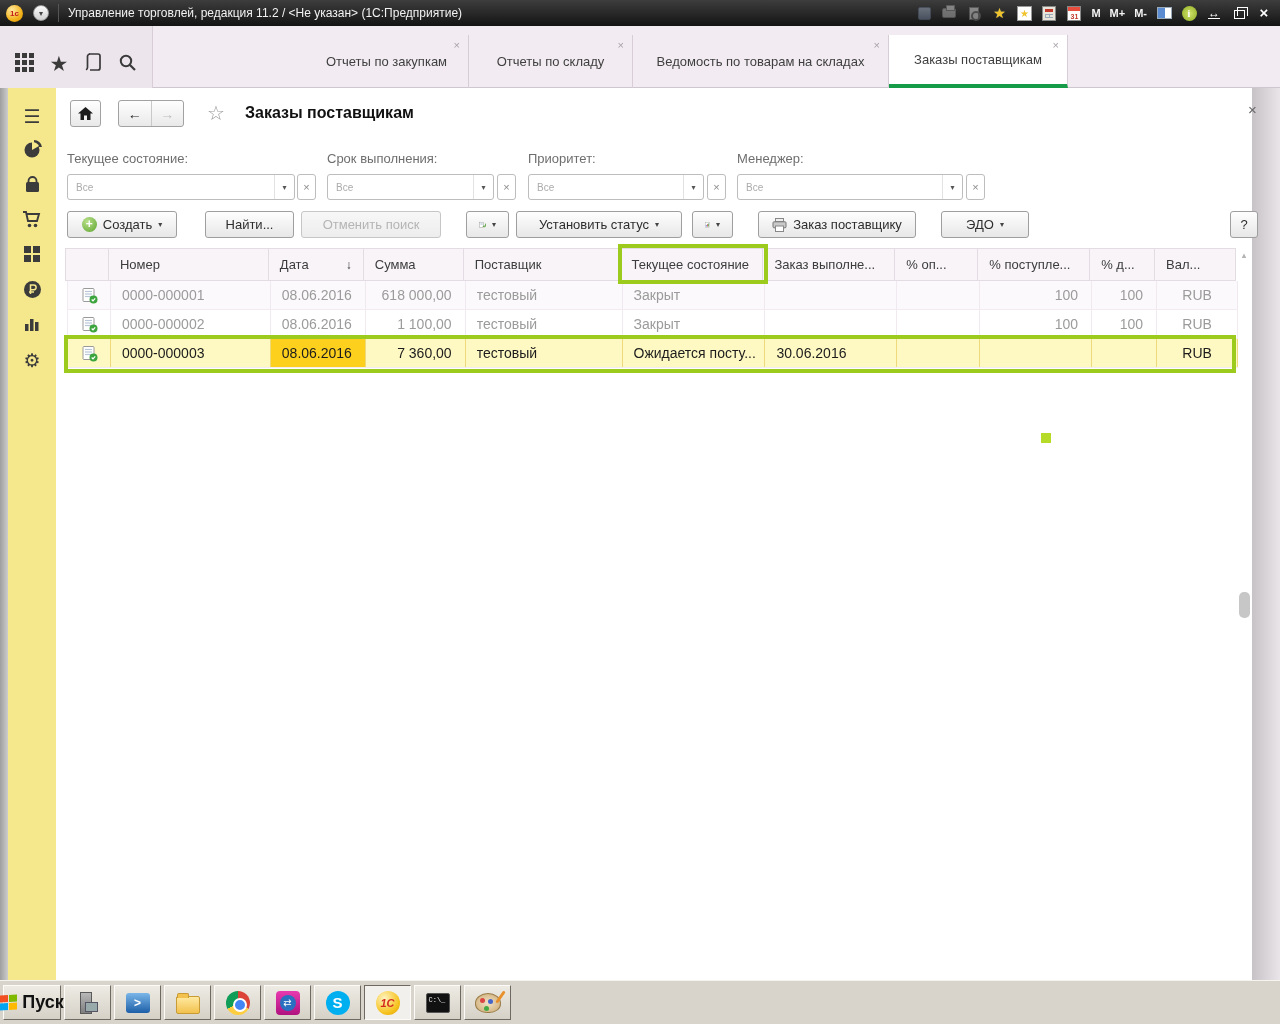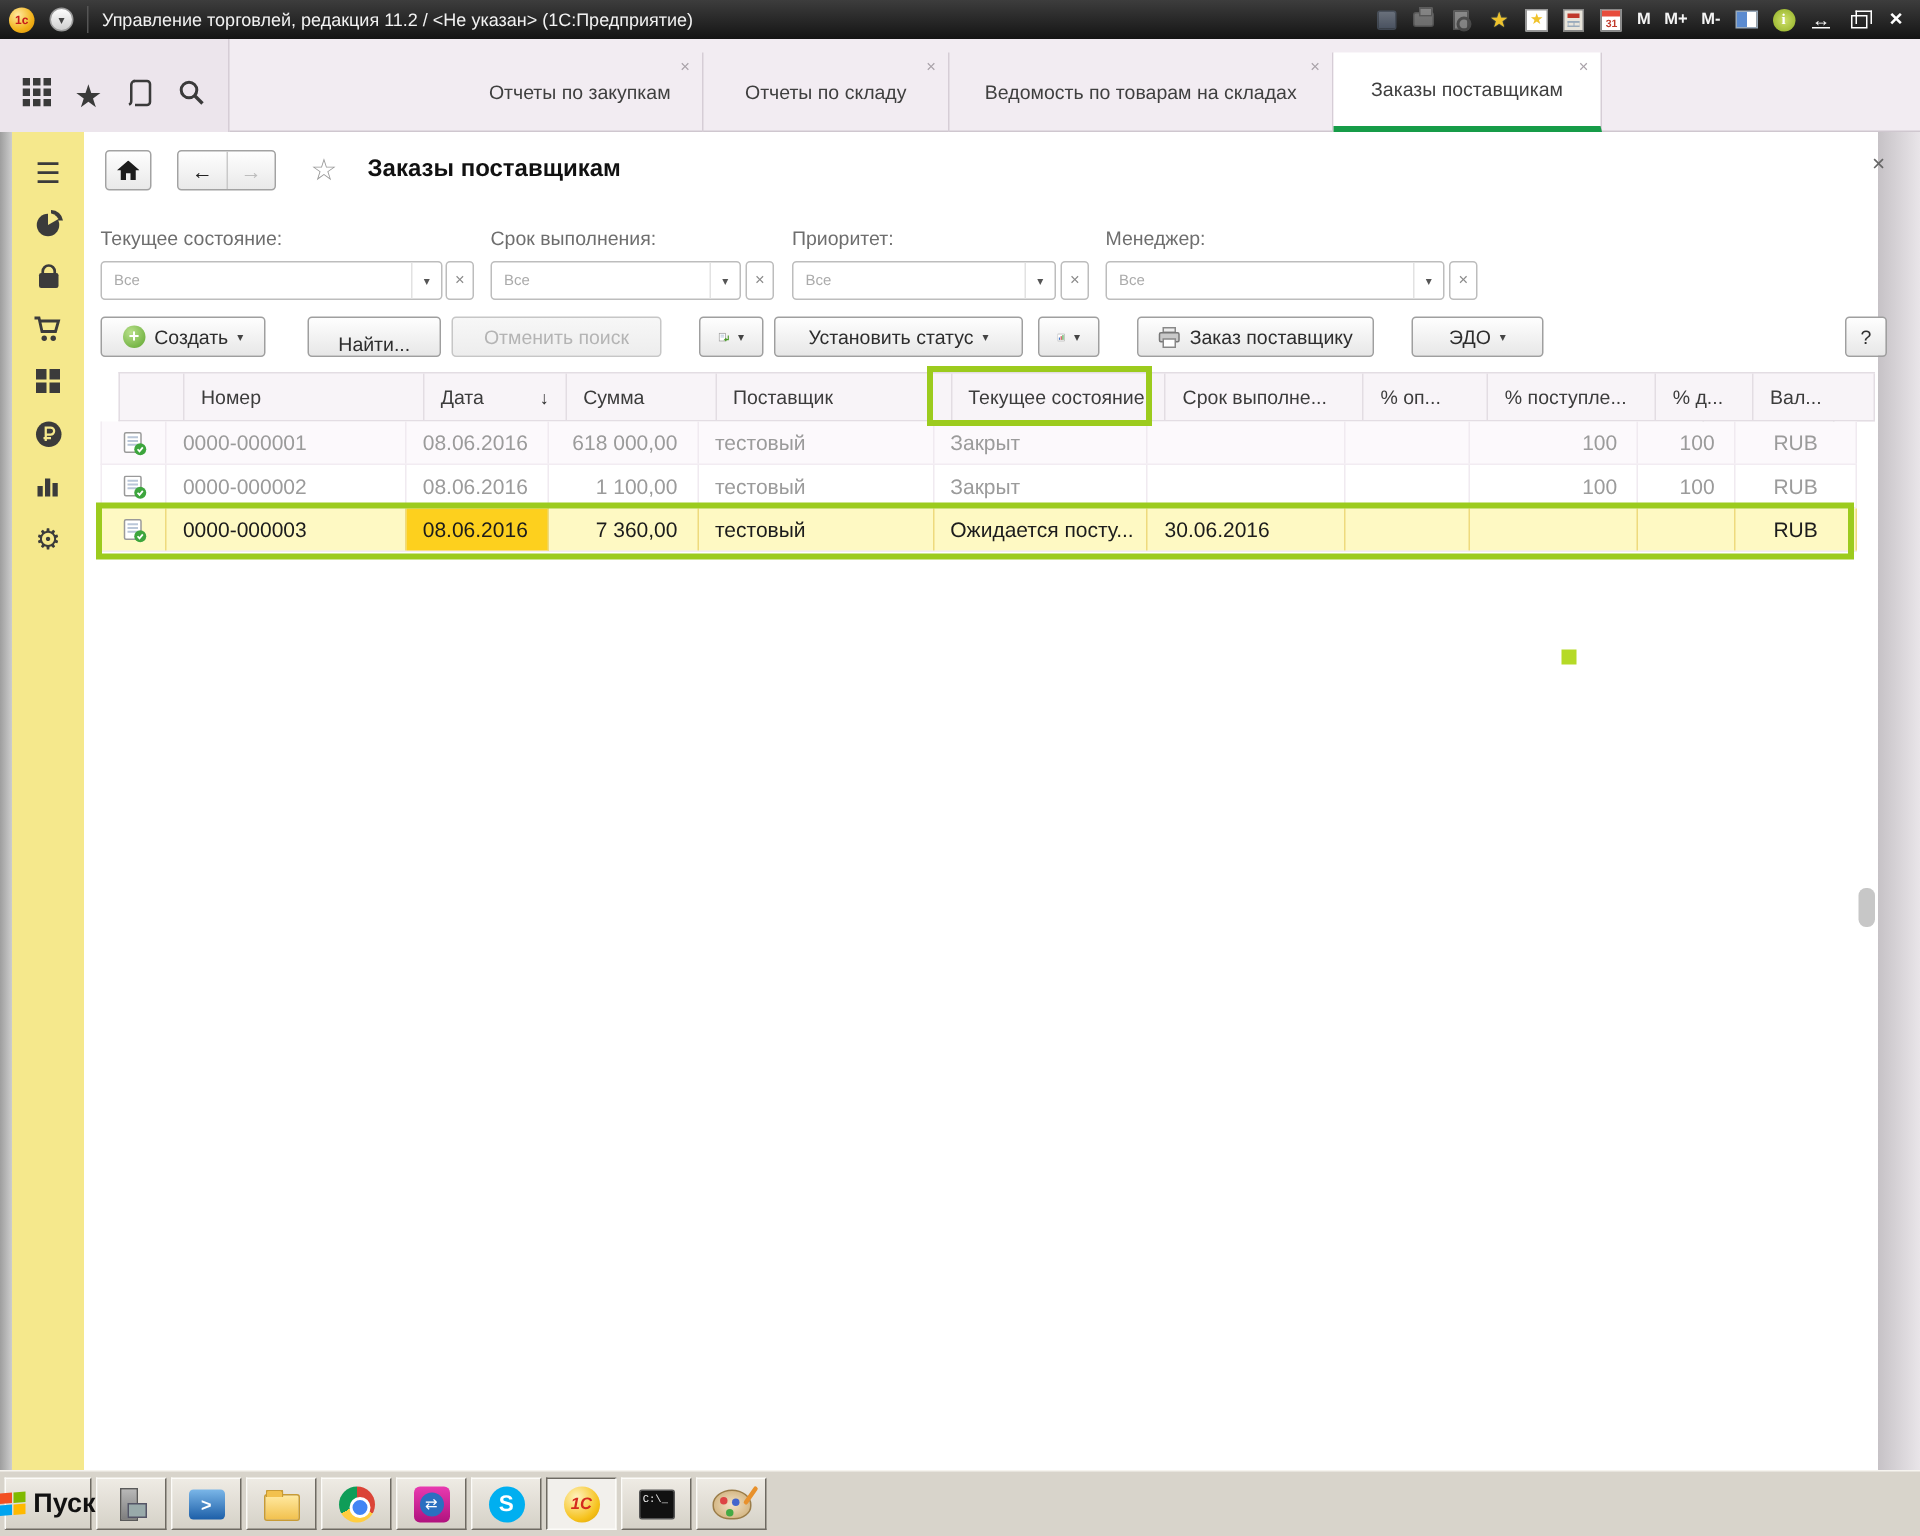--- a/index.html
+++ b/index.html
@@ -83,21 +83,21 @@
 
   
   .btn { position:absolute; top:211px; height:27px; background:linear-gradient(#fefefe,#e7e7e7); border:1px solid #9f9f9f; border-radius:3px;
     display:flex; align-items:center; justify-content:center; gap:6px; font-size:13px; color:#2d2d2d; padding:0 12px; }
   .btn .caret { font-size:8px; color:#444; }
   .btn.disabled { color:#b4b4b4; border-color:#c6c6c6; background:linear-gradient(#f7f7f7,#ededed); }
   .plus-badge { width:15px; height:15px; border-radius:50%; background:radial-gradient(circle at 35% 30%, #b8e08a, #5ea52e);
     color:#fff; font-size:12px; font-weight:bold; display:flex; align-items:center; justify-content:center; line-height:13px; }
 
   
-  .thead { position:absolute; left:79px; top:248px; width:1171px; height:33px; display:flex; background:#f8f4f8;
+  .thead { position:absolute; left:65px; top:248px; width:1171px; height:33px; display:flex; background:#f8f4f8;
     border-top:1px solid #e3dde3; border-bottom:1px solid #e3dde3; border-left:1px solid #e3dde3; }
   .th { border-right:1px solid #e3dde3; font-size:13px; color:#3c3c3c; line-height:31px; padding:0 11px; white-space:nowrap; overflow:hidden; }
   .trow { position:absolute; left:67px; width:1171px; height:29px; display:flex; border-bottom:1px solid #f2ecf2; border-left:1px solid #f2ecf2; }
   .td { border-right:1px solid #f0eaf0; font-size:14px; line-height:28px; padding:0 11px; white-space:nowrap; overflow:hidden; }
   .gray-row .td { color:#9b9b9b; }
   .sel-row { background:#fef9c3; }
   .sel-row .td { color:#1c1c1c; border-right:1px solid #eeda7d; }
   .td.num { text-align:right; padding-right:13px; }
   .td.ctr { text-align:center; }
   .c0{width:43px}.c1{width:160px}.c2{width:95px}.c3{width:100px}.c4{width:157px}.c5{width:143px}
@@ -331,21 +331,21 @@
   <span class="val">Все</span>
   <span class="dd">▾</span>
 </div>
 <div class="clearbtn" style="left:966px;">×</div>
 
 <div class="btn" style="left:67px; width:110px;">
   <span class="plus-badge">+</span>
   <span>Создать</span>
   <span class="caret">▾</span>
 </div>
-<div class="btn" style="left:205px; width:89px;align-items:flex-end;">
+<div class="btn" style="left:205px; width:89px;">
   <span>Найти...</span>
 </div>
 <div class="btn disabled" style="left:301px; width:140px;">
   <span>Отменить поиск</span>
 </div>
 <div class="btn" style="left:466px; width:43px;">
   <svg width="15" height="14" viewBox="0 0 15 14">
     <rect x="1" y="1" width="9" height="11" fill="#fff" stroke="#999"></rect>
     <rect x="3" y="3" width="5" height="1.4" fill="#b8c8dd"></rect>
       <rect x="3" y="5.5" width="5" height="1.4" fill="#b8c8dd"></rect>
@@ -389,21 +389,21 @@
 <div class="thead">
   <div class="th c0"></div>
   <div class="th c1">Номер</div>
   <div class="th c2">
     <span>Дата</span>
     <span class="sort">↓</span>
   </div>
   <div class="th c3">Сумма</div>
   <div class="th c4">Поставщик</div>
   <div class="th c5">Текущее состояние</div>
-  <div class="th c6">Срок выполне...</div>
+  <div class="th c6">Заказ выполне...</div>
   <div class="th c7">% оп...</div>
   <div class="th c8">% поступле...</div>
   <div class="th c9">% д...</div>
   <div class="th c10">Вал...</div>
 </div>
 
 <div class="trow gray-row" style="top:281px; background:#fcf9fc;">
   <div class="td c0" style="padding:0;">
       <svg class="doc-ic" width="16" height="16" viewBox="0 0 16 16">
         <rect x="1" y="0.5" width="11" height="13" rx="1" fill="#fff" stroke="#9a9a9a"></rect>

